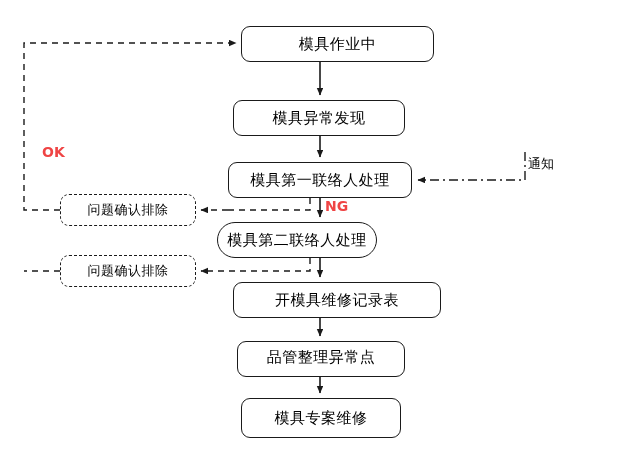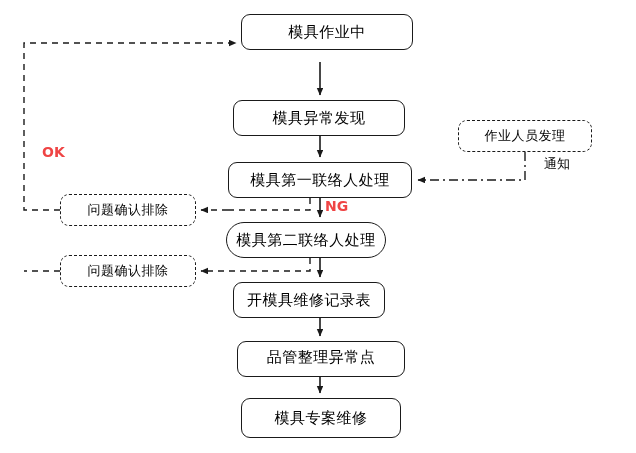--- a/index.html
+++ b/index.html
@@ -89,65 +89,62 @@
     <path d="M 310 198 L 310 210 L 228 210" stroke="#1a1a1a" stroke-width="1.4" fill="none" stroke-dasharray="6,5"></path>
 
     <path d="M 310 258 L 310 271 L 201 271" stroke="#1a1a1a" stroke-width="1.4" fill="none" stroke-dasharray="6,5" marker-end="url(#arrowl)"></path>
 
     <path d="M 60 210 L 24 210 L 24 43 L 236 43" stroke="#1a1a1a" stroke-width="1.4" fill="none" stroke-dasharray="6,5" marker-end="url(#arrow)"></path>
     <path d="M 60 271 L 24 271" stroke="#1a1a1a" stroke-width="1.4" fill="none" stroke-dasharray="6,5"></path>
 
     <path d="M 525 152 L 525 180 L 418 180" stroke="#1a1a1a" stroke-width="1.4" fill="none" stroke-dasharray="9,4,2,4" marker-end="url(#arrow)"></path>
   </svg>
 
-  <div class="node solid-node" style="left:241px; top:14px; width:172px; height:36px;">
+  <div class="node solid-node" style="left:241px; top:26px; width:193px; height:36px;">
     <span>模具作业中</span>
   </div>
 
   <div class="node solid-node" style="left:228px; top:162px; width:184px; height:36px;">
     <span>模具第一联络人处理</span>
   </div>
 
   <div class="node solid-node" style="left:233px; top:100px; width:172px; height:36px;">
     <span>模具异常发现</span>
   </div>
 
-  <div class="node solid-node" style="left:226px; top:222px; width:160px; height:36px;border-radius:18px;">
+  <div class="node solid-node" style="left:217px; top:222px; width:160px; height:36px;border-radius:18px;">
     <span>模具第二联络人处理</span>
   </div>
 
-  <div class="node solid-node" style="left:233px; top:282px; width:152px; height:36px;">
+  <div class="node solid-node" style="left:233px; top:282px; width:208px; height:36px;">
     <span>开模具维修记录表</span>
   </div>
 
   <div class="node solid-node" style="left:237px; top:341px; width:168px; height:36px;font-family:Liberation Mono, monospace;">
     <span>品管整理异常点</span>
   </div>
 
   <div class="node solid-node" style="left:241px; top:398px; width:160px; height:40px;">
     <span>模具专案维修</span>
   </div>
 
-  <div class="node dashed-node" style="left:458px; top:120px; width:134px; height:32px;">
-    <span>作业人员发理</span>
-  </div>
 
   <div class="node dashed-node" style="left:60px; top:194px; width:136px; height:32px;">
     <span>问题确认排除</span>
   </div>
 
   <div class="node dashed-node" style="left:60px; top:255px; width:136px; height:32px;">
     <span>问题确认排除</span>
   </div>
 
   <div class="label" style="left:42px; top:144px;">
     <span>OK</span>
   </div>
 
   <div class="label" style="left:325px; top:198px;">
     <span>NG</span>
   </div>
 
-  <div class="label-plain" style="left:528px; top:155px;margin-left:16px;">
+  <div class="label-plain" style="left:528px; top:155px;">
     <span>通知</span>
   </div>
 
 </div>
 
 </body></html>

